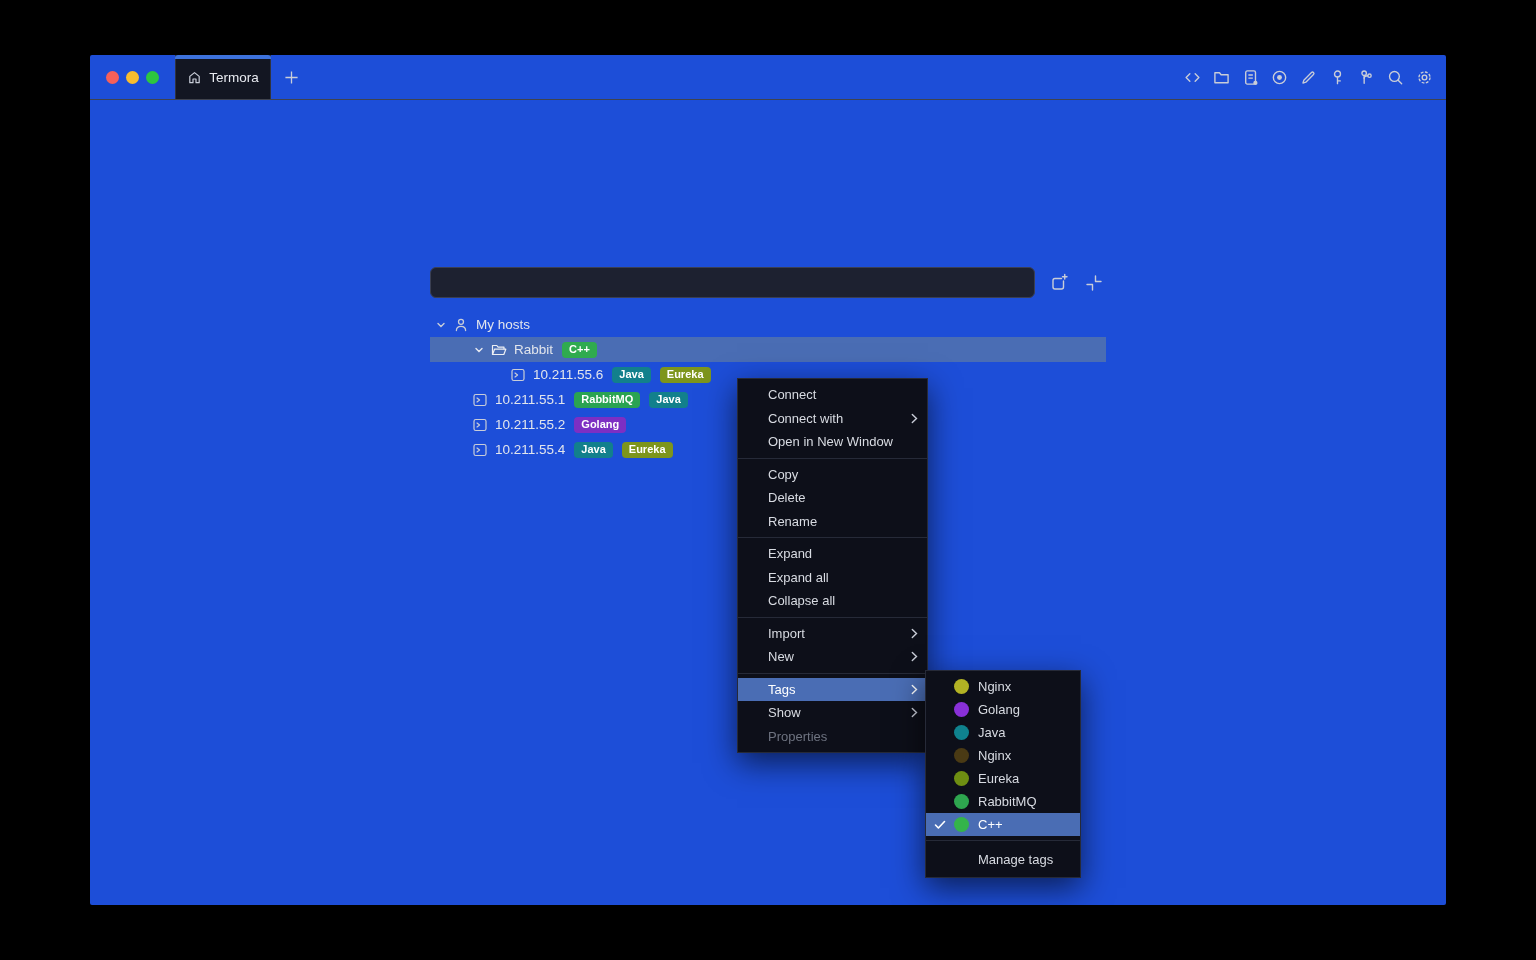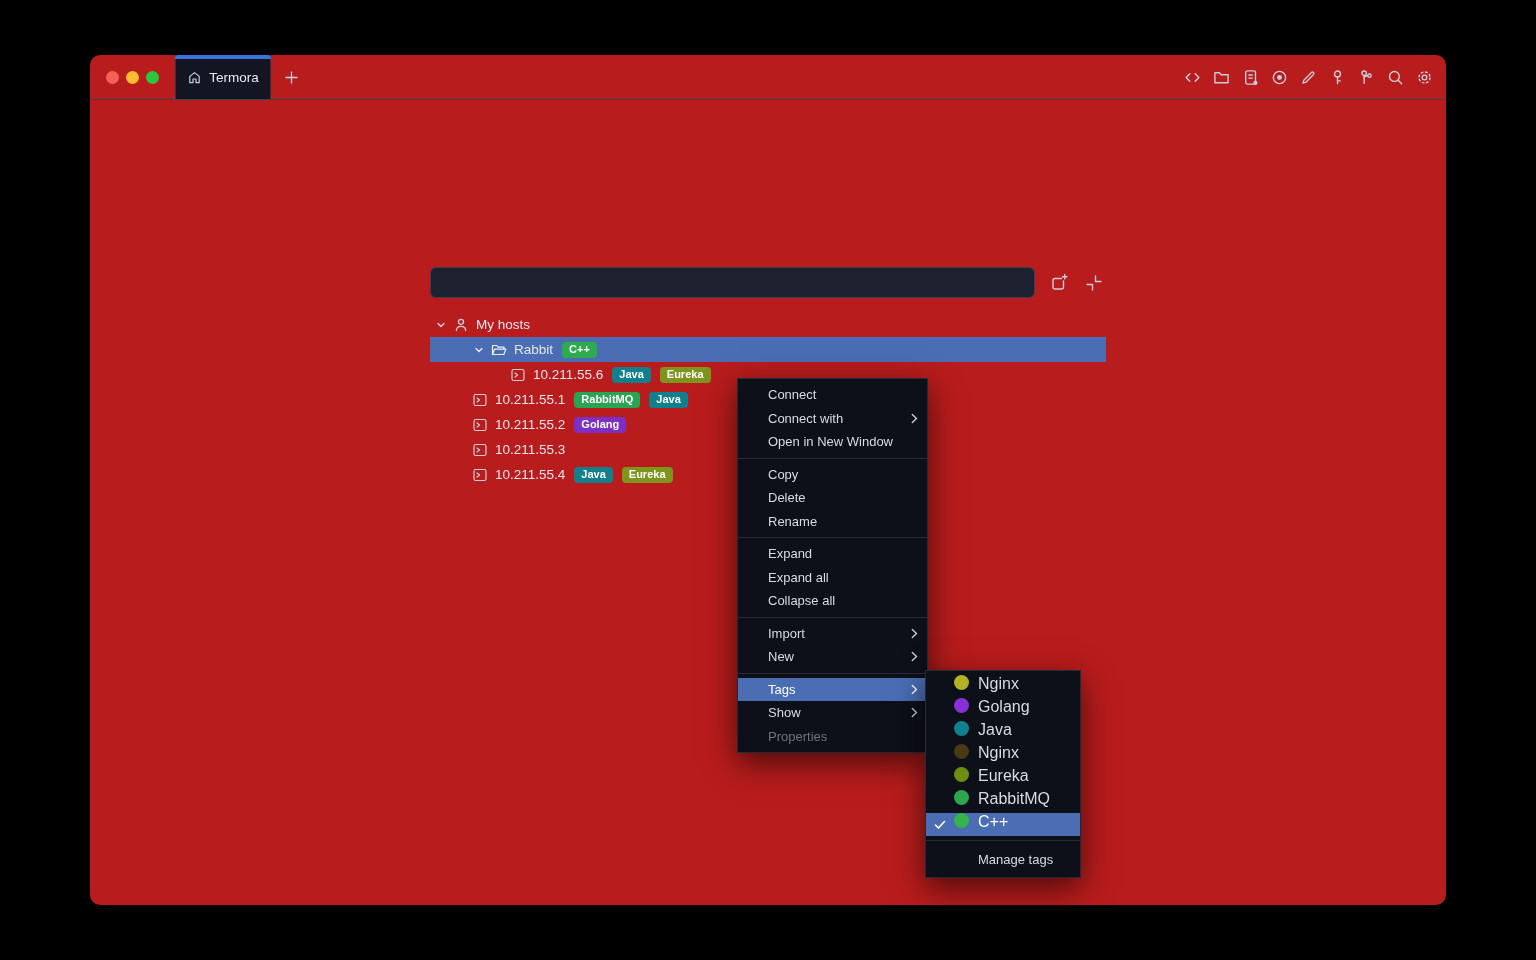--- a/index.html
+++ b/index.html
@@ -1,20 +1,20 @@
 <!DOCTYPE html>
 <html><head>
 <meta charset="utf-8">
 <style>
   * { margin:0; padding:0; box-sizing:border-box; }
   html,body { width:1536px; height:960px; background:#000; overflow:hidden;
               font-family:"Liberation Sans", sans-serif; }
 
   .window { position:absolute; left:90px; top:55px; width:1356px; height:850px;
-            background:#b91c1c; border-radius:10px; overflow:hidden;
+            background:#1d4ed8; border-radius:2px; overflow:hidden;
             box-shadow:0 25px 70px rgba(0,0,0,.85); }
 
   
   .tabbar { height:45px; display:flex; align-items:stretch;
             border-bottom:1px solid #40434D; position:relative; }
   .traffic { display:flex; align-items:center; gap:7px; padding:0 16px 0 16px; }
   .tl { width:13px; height:13px; border-radius:50%; }
   .tl.red { background:#F5605A; } .tl.yellow { background:#F9BD2F; } .tl.green { background:#2DC63F; }
 
   .tab { width:96px; display:flex; align-items:center; justify-content:center; gap:7px;
@@ -57,21 +57,21 @@
   .ctx { left:647px; top:323px; width:191px; }
   .sub { left:835px; top:615px; width:156px; }
 
   .mi { height:23.5px; display:flex; align-items:center; padding:0 9px 0 30px;
         font-size:13px; color:#D8DBE2; }
   .mi.hl { background:#4A6DB4; color:#fff; }
   .mi.dis { color:#6E7380; }
   .mi .arr { margin-left:auto; }
   .msep { height:1px; background:#262A38; margin:4px 0; }
 
-  .smi { height:23px; display:flex; padding:0 8px; font-size:16px; color:#D8DBE2; }
+  .smi { height:23px; display:flex; align-items:center; padding:0 8px; font-size:13px; color:#D8DBE2; }
   .smi.hl { background:#4A6DB4; color:#fff; }
   .chkcol { width:20px; flex:none; display:flex; align-items:center; }
   .dot { width:15px; height:15px; border-radius:50%; margin-right:9px; flex:none; }
   .smi-footer { height:28px; display:flex; align-items:center; padding-left:52px;
                 font-size:13px; color:#D8DBE2; }
 </style>
 </head>
 <body>
 
 <div class="window">
@@ -239,29 +239,20 @@
           <span class="ticon">
             <svg width="16" height="16" viewBox="0 0 16 16" fill="none" stroke="#C9CDD8" stroke-width="1.2" stroke-linecap="round" stroke-linejoin="round">
               <rect x="2" y="2.5" width="12" height="11" rx="1.8"></rect>
                 <polyline points="5,6 7.6,8 5,10"></polyline>
             </svg>
           </span>
           <span>10.211.55.2</span>
           <span class="badge" style="background-color: rgb(125, 47, 195);">Golang</span>
         </div>
 
-        <div class="trow" style="padding-left:42px">
-          <span class="ticon">
-            <svg width="16" height="16" viewBox="0 0 16 16" fill="none" stroke="#C9CDD8" stroke-width="1.2" stroke-linecap="round" stroke-linejoin="round">
-              <rect x="2" y="2.5" width="12" height="11" rx="1.8"></rect>
-                <polyline points="5,6 7.6,8 5,10"></polyline>
-            </svg>
-          </span>
-          <span>10.211.55.3</span>
-        </div>
 
         <div class="trow" style="padding-left:42px">
           <span class="ticon">
             <svg width="16" height="16" viewBox="0 0 16 16" fill="none" stroke="#C9CDD8" stroke-width="1.2" stroke-linecap="round" stroke-linejoin="round">
               <rect x="2" y="2.5" width="12" height="11" rx="1.8"></rect>
                 <polyline points="5,6 7.6,8 5,10"></polyline>
             </svg>
           </span>
           <span>10.211.55.4</span>
           <span class="badge" style="background-color: rgb(18, 128, 140);">Java</span>

